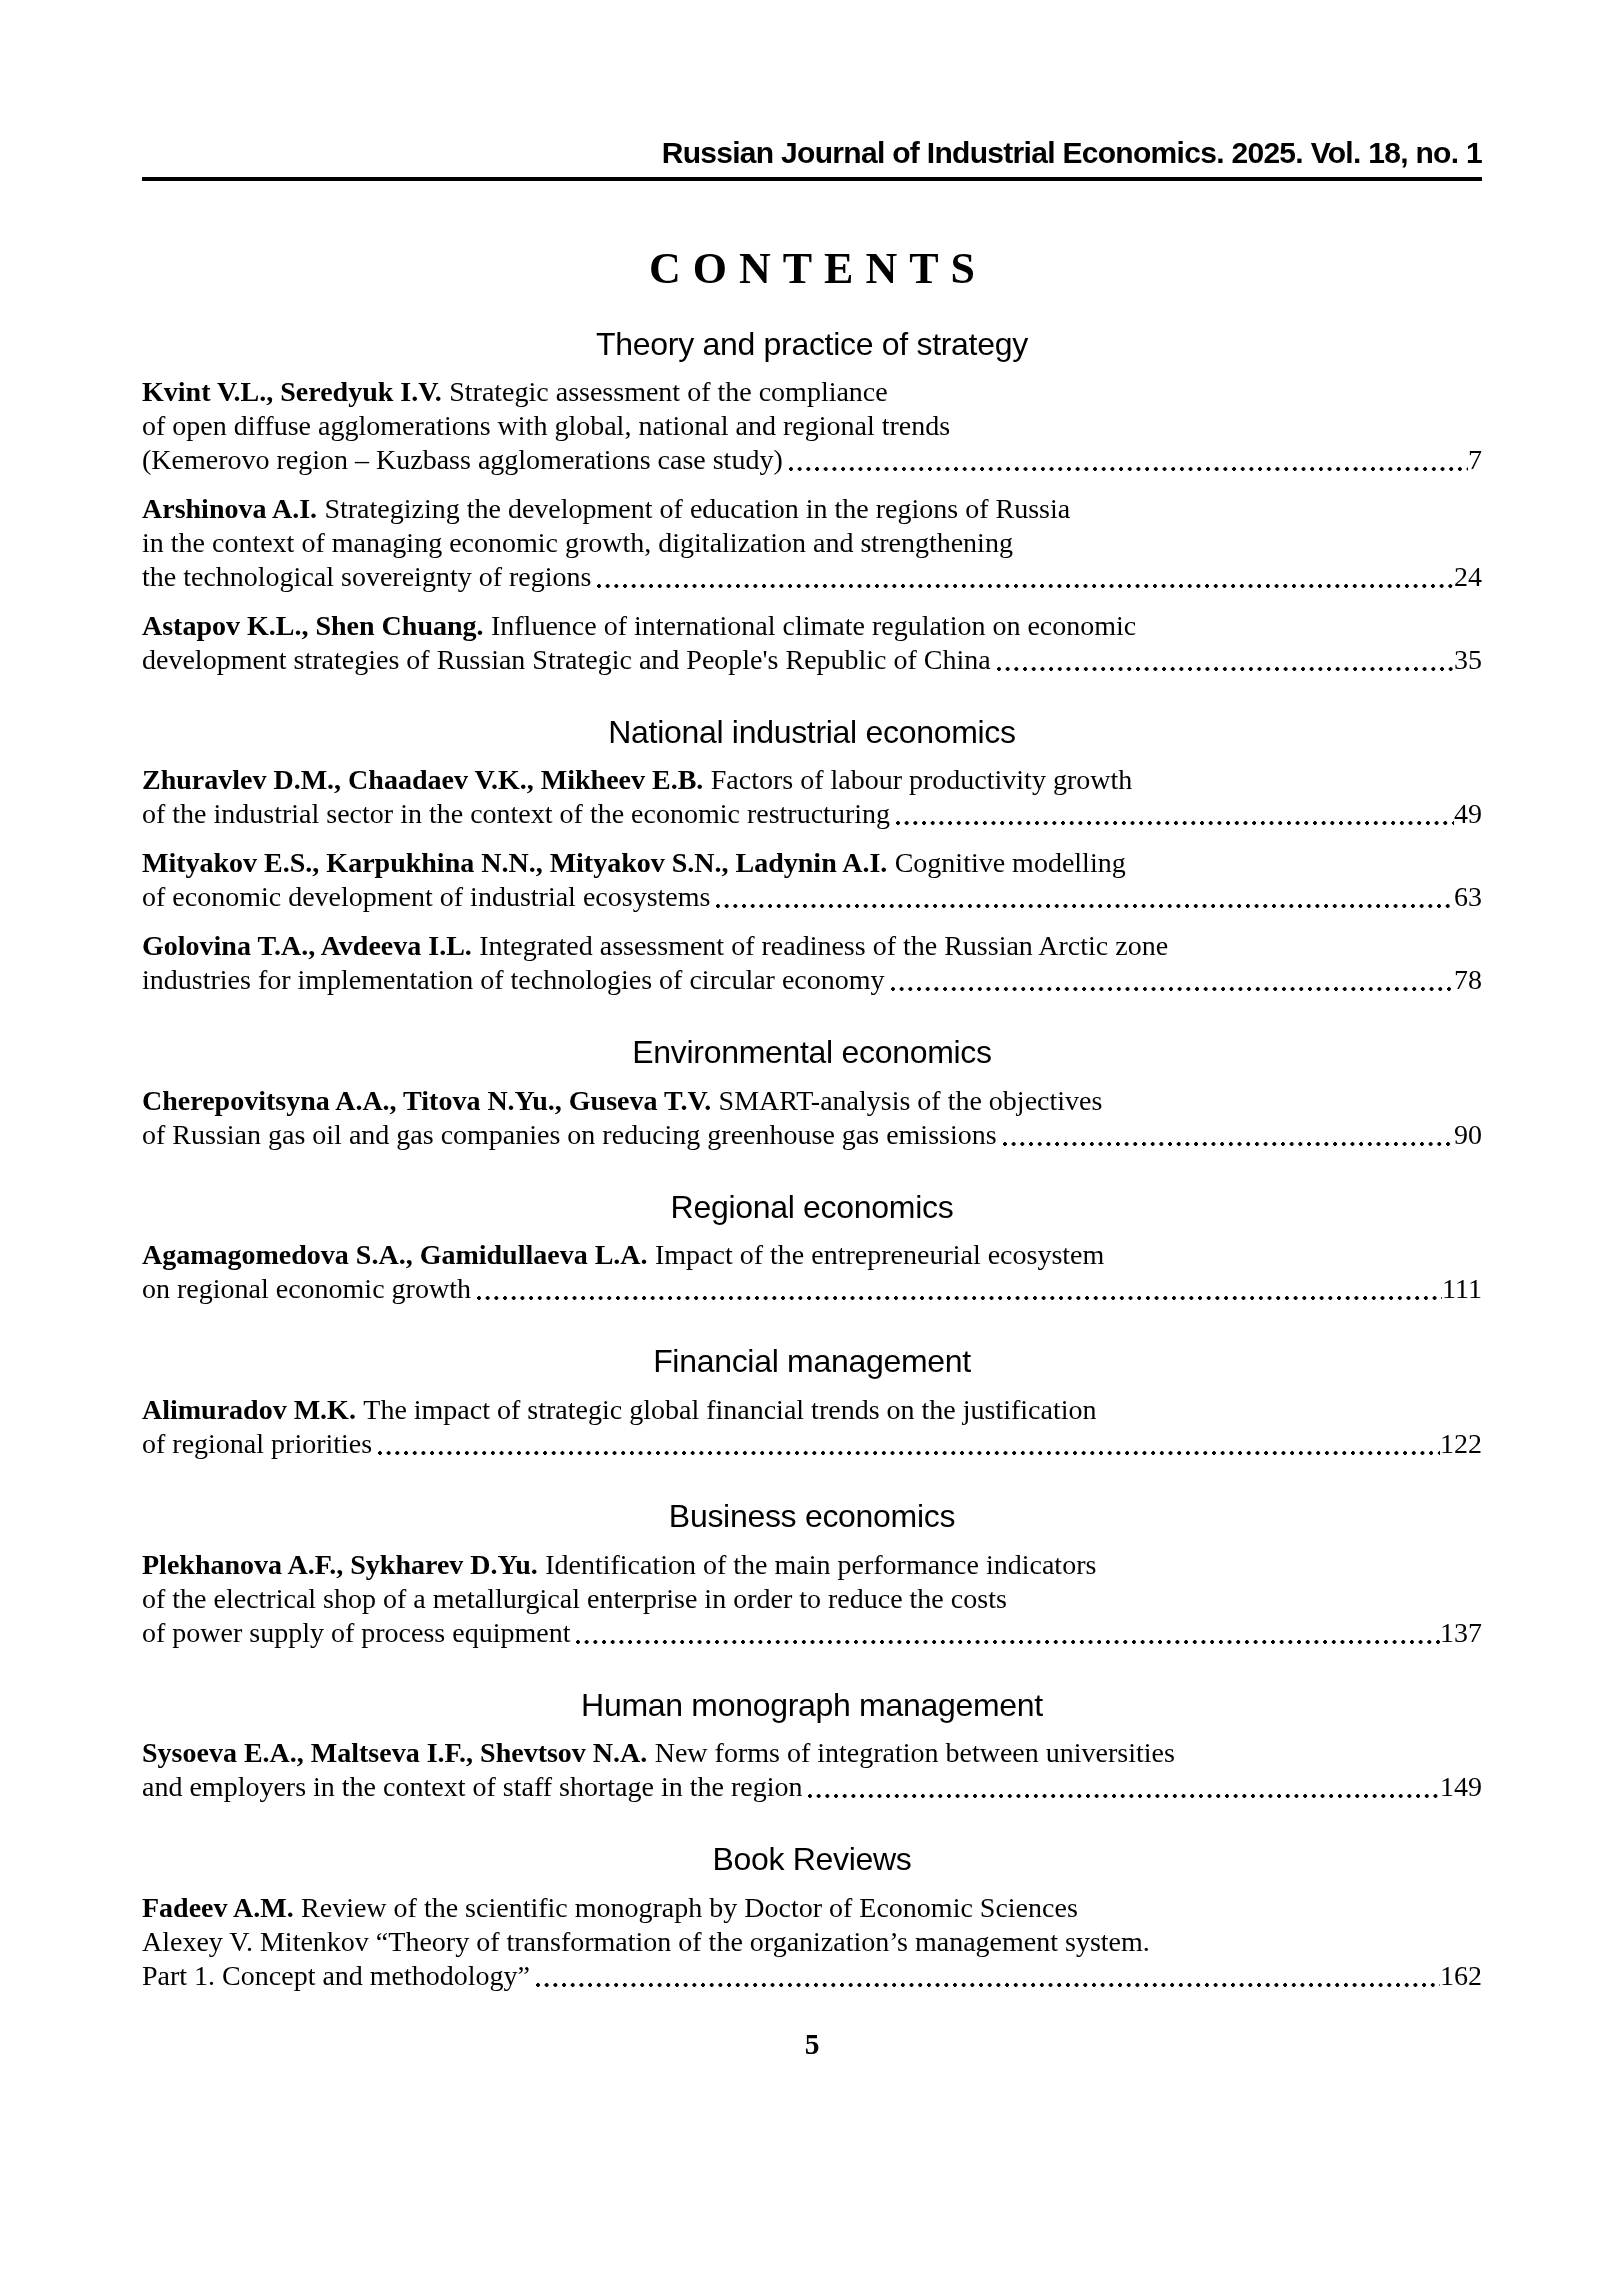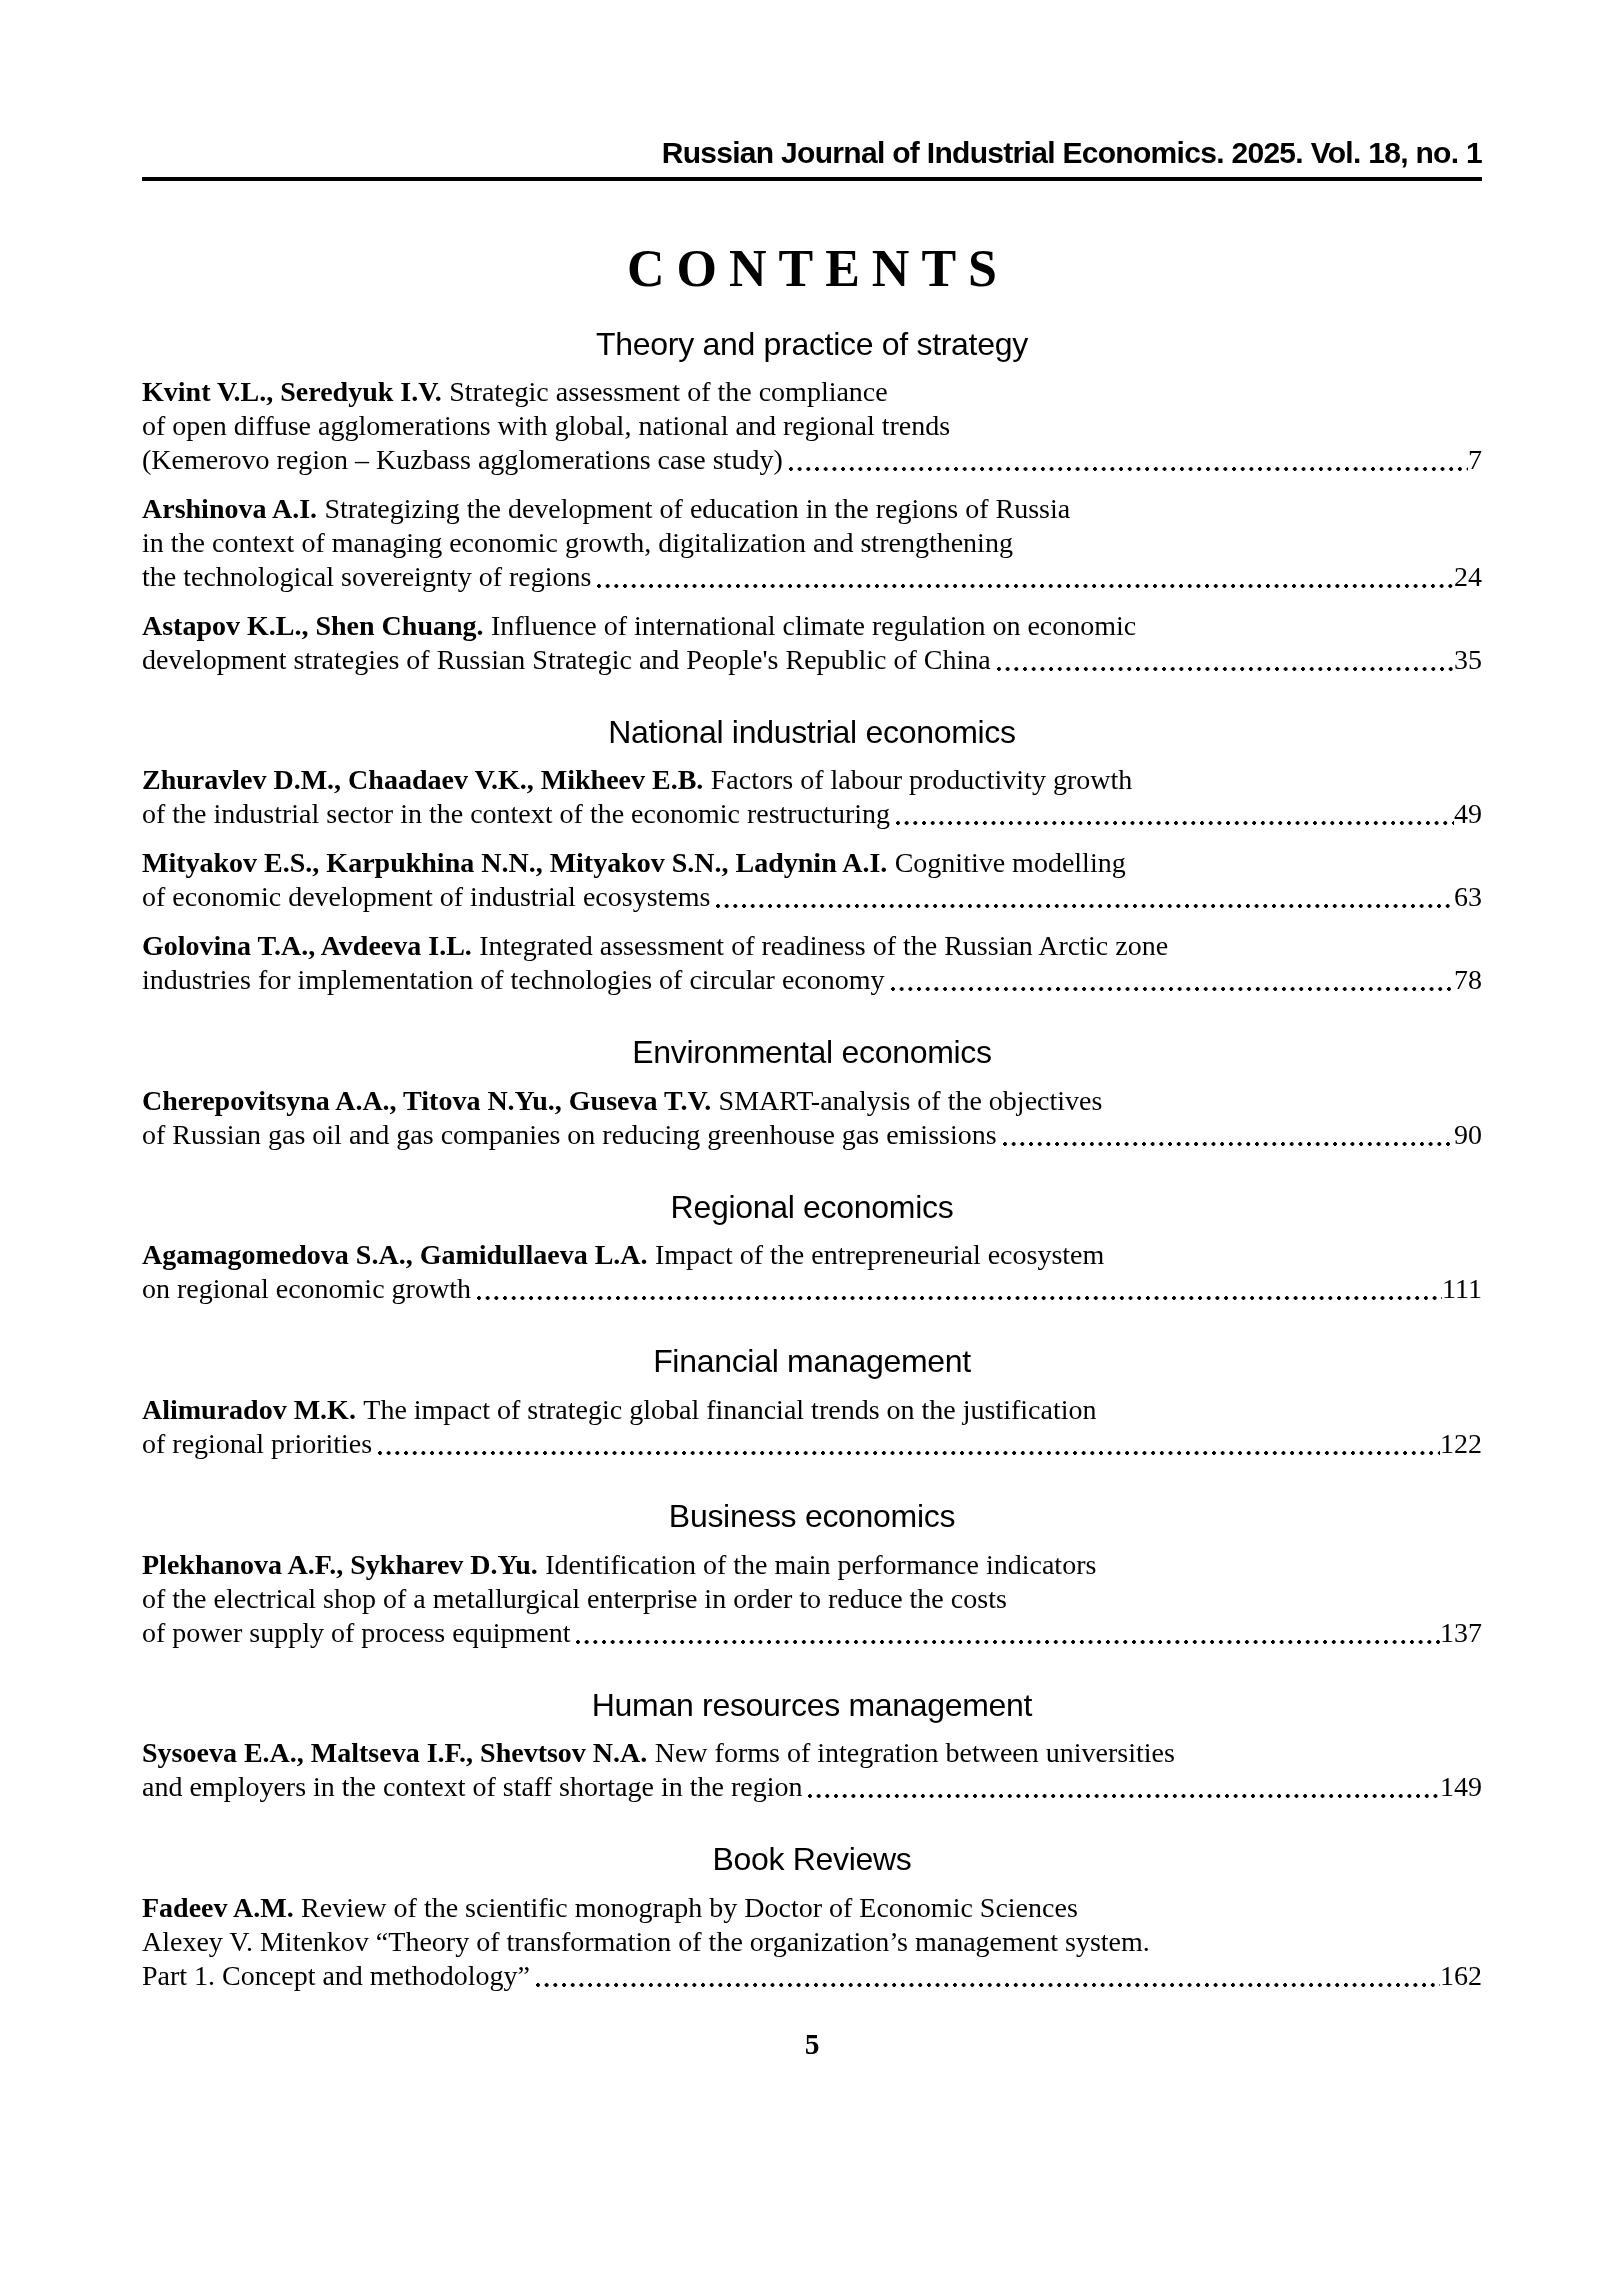--- a/index.html
+++ b/index.html
@@ -32,21 +32,21 @@
     border: none;
     border-top: 4.7px solid #000000;
     margin: 6.7px 0 0 0;
   }
   
   .contents-title {
     margin: 68px 0 0 0;
     text-align: center;
     font-family: "Liberation Serif", serif;
     font-weight: bold;
-    font-size: 52px;
+    font-size: 44px;
     line-height: 40px;
     letter-spacing: 12px;
     text-indent: 12px; 
   }
   
   .section-heading {
     margin: 38px 0 14.7px 0;
     text-align: center;
     font-family: "Liberation Sans", sans-serif;
     font-weight: normal;
@@ -223,21 +223,21 @@
     <div class="line">of the electrical shop of a metallurgical enterprise in order to reduce the costs</div>
           <div class="line last-line">
             <span class="last-text">of power supply of process equipment</span>
             <span class="dots"></span>
             <span class="pageno">137</span>
           </div>
   </div>
 </section>
 
   <section class="toc-section">
-    <h2 class="section-heading">Human resources management</h2>
+    <h2 class="section-heading">Human monograph management</h2>
 
   <div class="entry">
     <div class="line first-line"><span class="authors">Sysoeva E.A., Maltseva I.F., Shevtsov N.A.</span><span class="rest">New forms of integration between universities</span></div>
     <div class="line last-line">
             <span class="last-text">and employers in the context of staff shortage in the region</span>
             <span class="dots"></span>
             <span class="pageno">149</span>
           </div>
   </div>
 </section>

